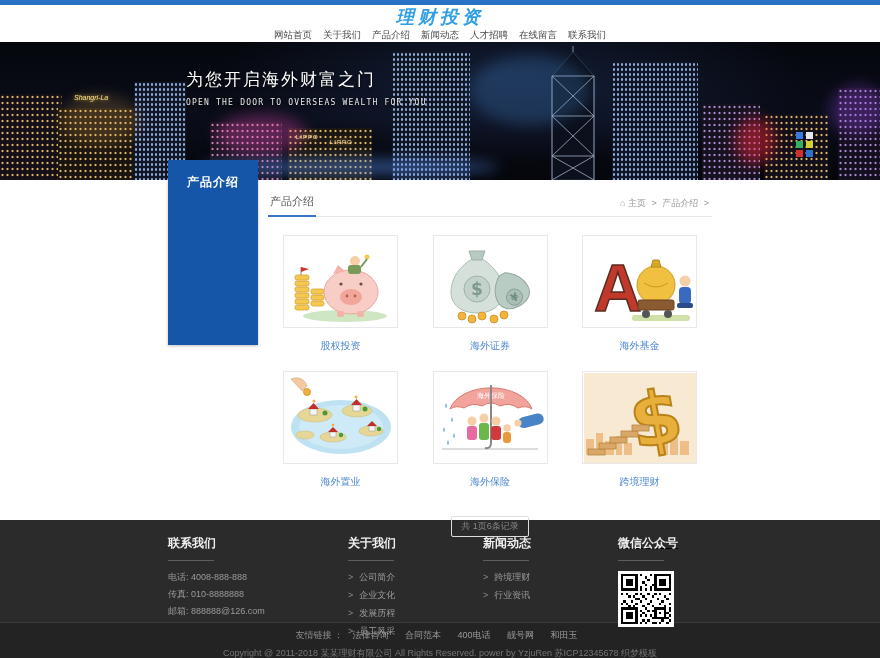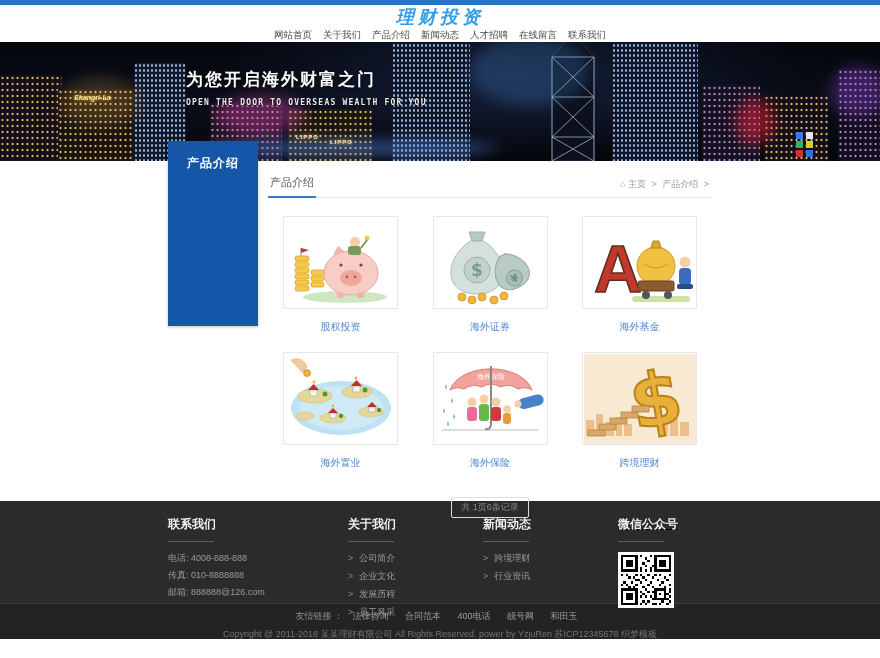--- a/index.html
+++ b/index.html
@@ -12,24 +12,24 @@
   .topbar { height:5px; background:#2a72c5; }
 
   
   .header { height:37px; background:#fff; }
   .header-inner { display:flex; align-items:center; justify-content:space-between; height:37px;flex-direction:column; }
   .logo { font-size:18px; font-weight:bold; color:#309fe5; letter-spacing:4px; font-style:italic; }
   .nav { display:flex; align-items:center; gap:11px; }
   .nav a { font-size:9.5px; color:#474747; white-space:nowrap; }
 
   
-  .hero { position:relative; height:119px; background:
+  .hero { position:relative; height:138px; background:
       radial-gradient(ellipse 420px 120px at 58% 26%, rgba(70,110,200,.20), transparent 70%),
       linear-gradient(180deg,#05070d 0%, #0a0d19 55%, #05060b 100%);
-    overflow:hidden;font-weight:bold; }
+    overflow:hidden; }
   .b { position:absolute; bottom:0; background-repeat:repeat; }
   .dots { background-image:radial-gradient(rgba(255,210,120,.85) .8px, transparent 1.3px); background-size:5px 6px; }
   .dots-blue { background-image:radial-gradient(rgba(170,200,255,.85) .8px, transparent 1.3px); background-size:4px 5px; }
   .dots-pink { background-image:radial-gradient(rgba(255,160,210,.8) .8px, transparent 1.3px); background-size:5px 6px; }
   .dots-purple { background-image:radial-gradient(rgba(210,170,255,.8) .8px, transparent 1.3px); background-size:5px 6px; }
   .blob { position:absolute; border-radius:50%; filter:blur(7px); }
   .hero-text { position:absolute; left:186px; top:26px; }
   .hero-title { font-size:17px; color:#fff; letter-spacing:2px; text-shadow:0 1px 3px rgba(0,0,0,.8); }
   .hero-sub { margin-top:7px; font-family:"DejaVu Sans Mono",monospace; font-size:8px;
     letter-spacing:1.2px; color:#e9e9e9; text-shadow:0 1px 2px rgba(0,0,0,.8); }

